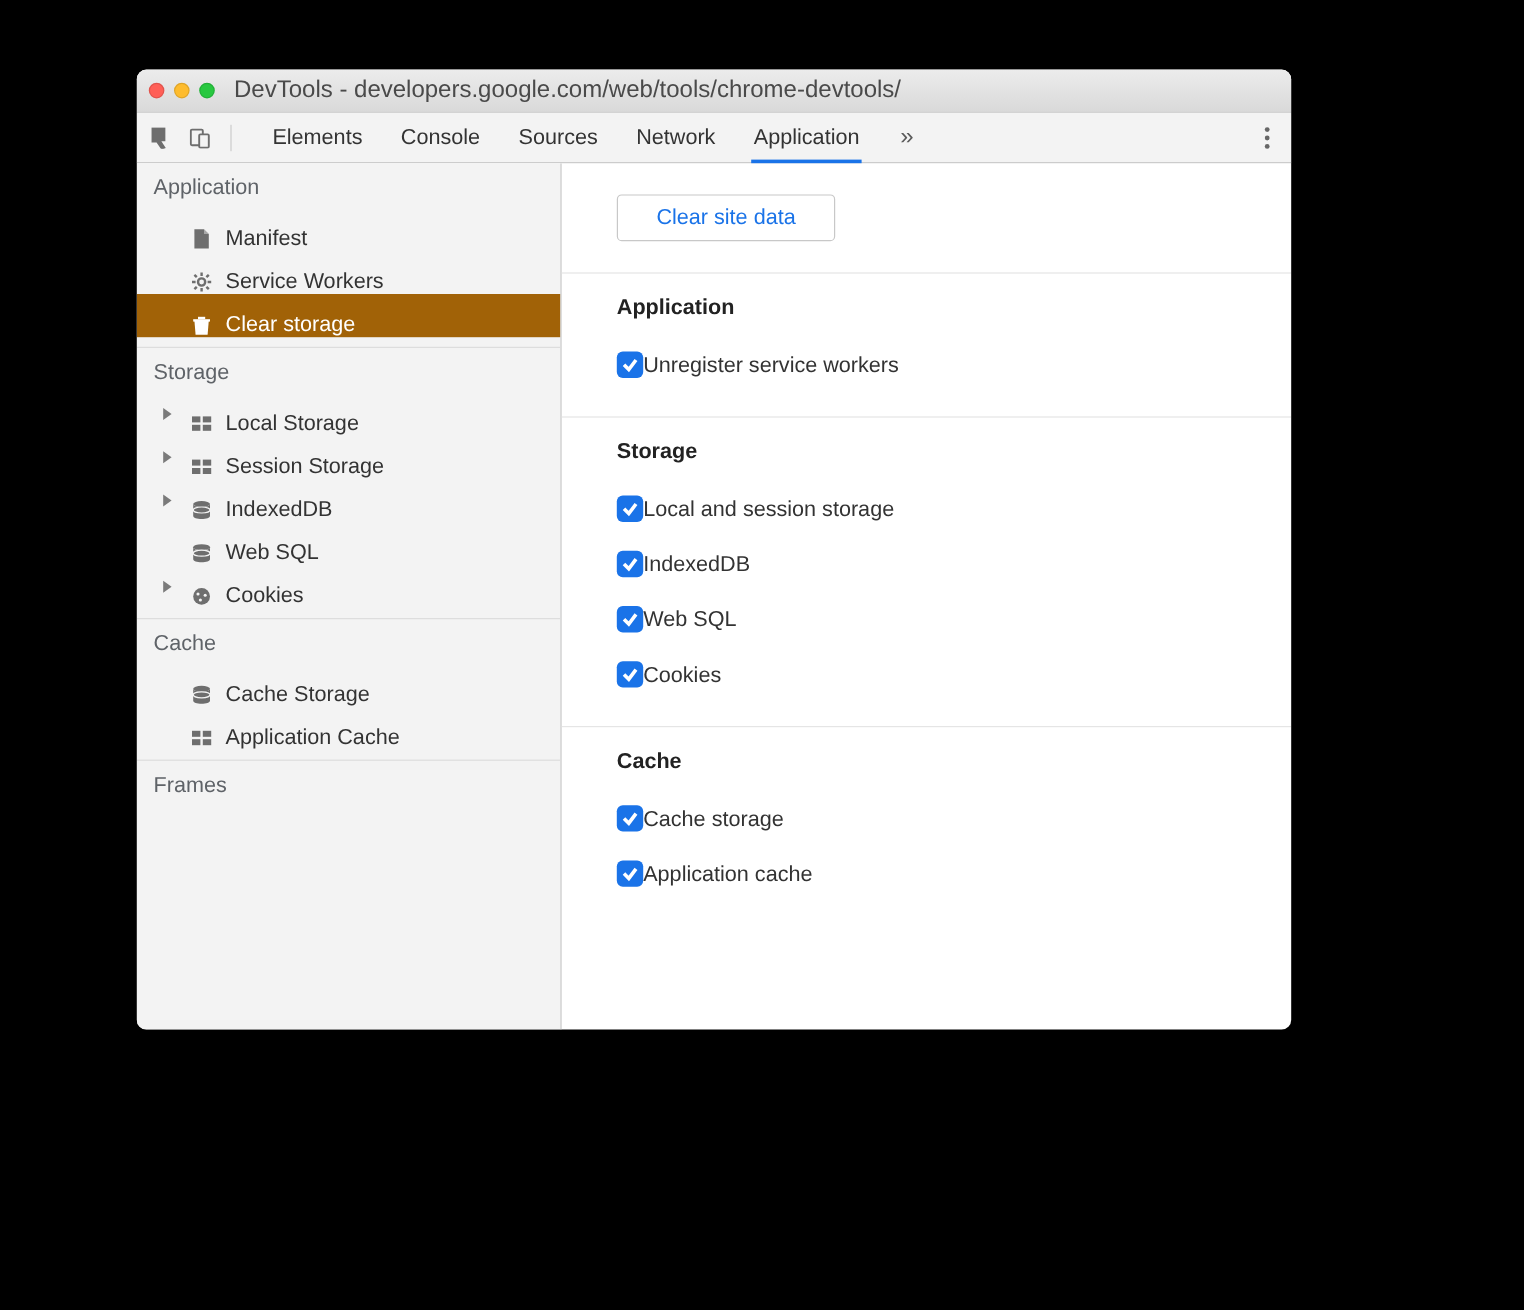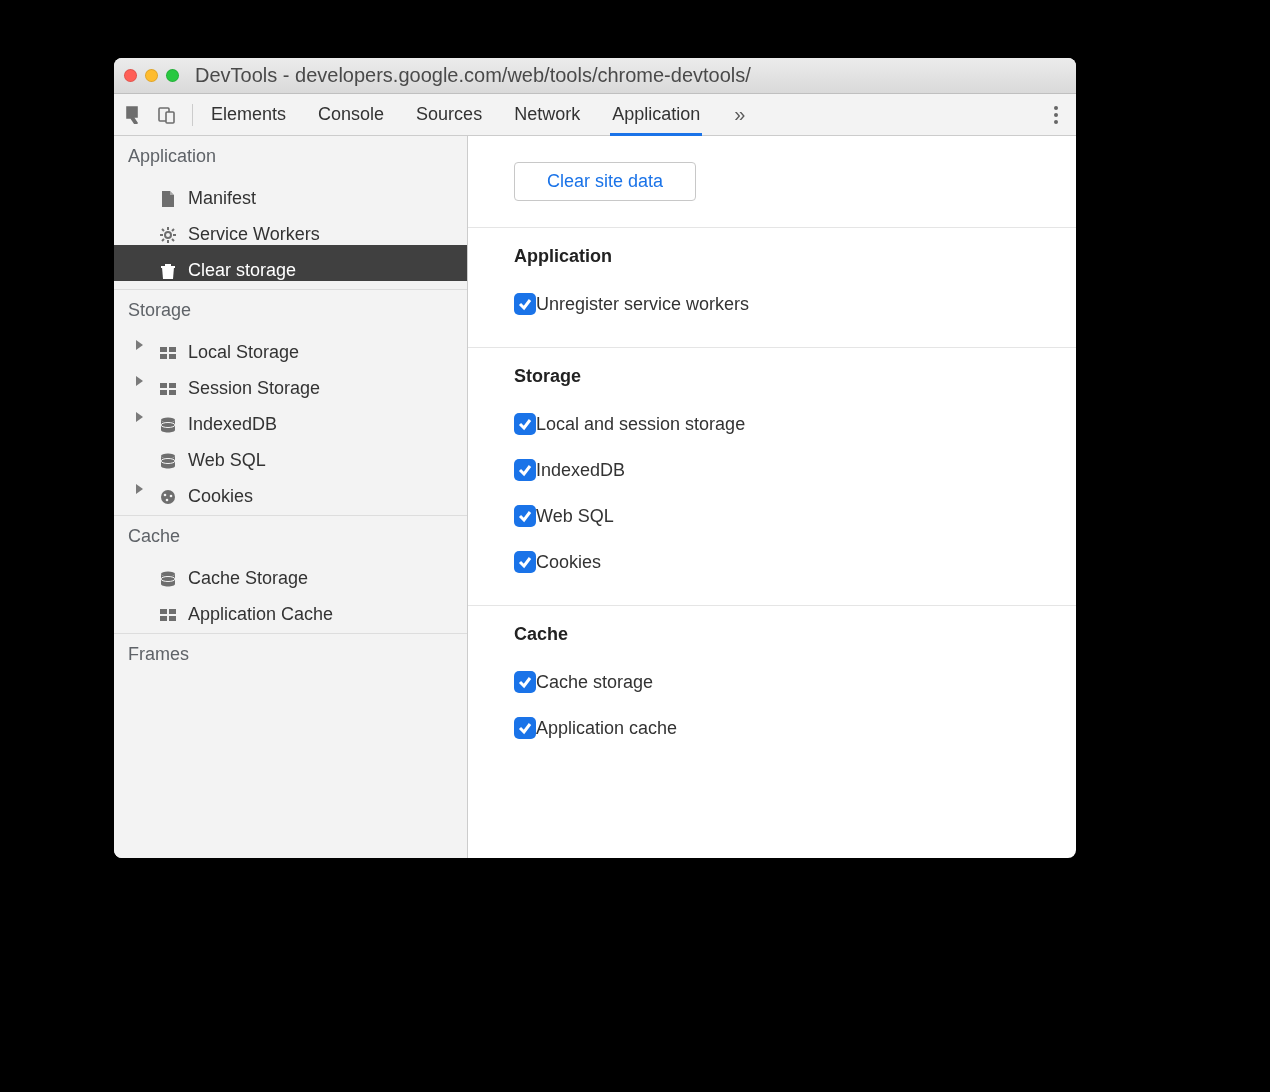--- a/index.html
+++ b/index.html
@@ -49,21 +49,21 @@
     border-bottom: 1px solid #ccc;
     display: flex;
     align-items: center;
     padding: 0 8px;
     gap: 6px;
     font-size: 18px;
     color:#5a5a5a;
   }
   .tb-icon { width: 26px; height: 26px; display:flex; align-items:center; justify-content:center; cursor:pointer;}
   .tb-sep { width:1px; height:22px; background:#ccc; margin:0 6px;}
-  .tabs { display:flex; gap: 28px; margin-left: 4px; align-items:center;}
+  .tabs { display:flex; gap: 28px; margin-left: 20px; align-items:center;}
   .tab { cursor:pointer; padding:0 2px; height:42px; display:flex; align-items:center; color:#333;}
   .tab.active { color:#333; border-bottom: 3px solid #1a73e8; font-weight:400; padding-top:3px;}
   .overflow { margin-left: 26px; cursor:pointer; font-size:20px;}
   .spacer { flex:1;}
   .kebab { width:24px; height:24px; display:flex; flex-direction:column; align-items:center; justify-content:center; gap:3px; cursor:pointer;}
   .kebab span { width:4px; height:4px; background:#666; border-radius:50%;}
   
   .main { flex:1; display:flex; overflow:hidden;}
   .sidebar {
     width: 354px;
@@ -88,21 +88,21 @@
   }
   .sb-item.expandable::before{
     content:"";
     position:absolute; left:22px; top:50%; transform: translateY(-50%);
     border-top:5px solid transparent;
     border-bottom:5px solid transparent;
     border-left:7px solid #7a7a7a;
   }
   .sb-item.noexpand { padding-left: 44px; }
   .sb-item .icon { width:20px; height:20px; display:flex; align-items:center; justify-content:center;}
-  .sb-item.selected { background:#404040; color:#fff;}
+  .sb-item.selected { background:#a16207; color:#fff;}
   .sb-item.selected .icon svg { fill:#fff;}
   .sb-icon-svg { fill:#6e6e6e;}
   .group-divider { height:1px; background:#ddd; margin: 8px 0 0 0;}
   
   .content {
     flex:1;
     overflow-y:auto;
     font-size: 18px;
   }
   .clear-btn-wrap { padding: 26px 0 26px 46px; border-bottom:1px solid #e5e5e5;}

